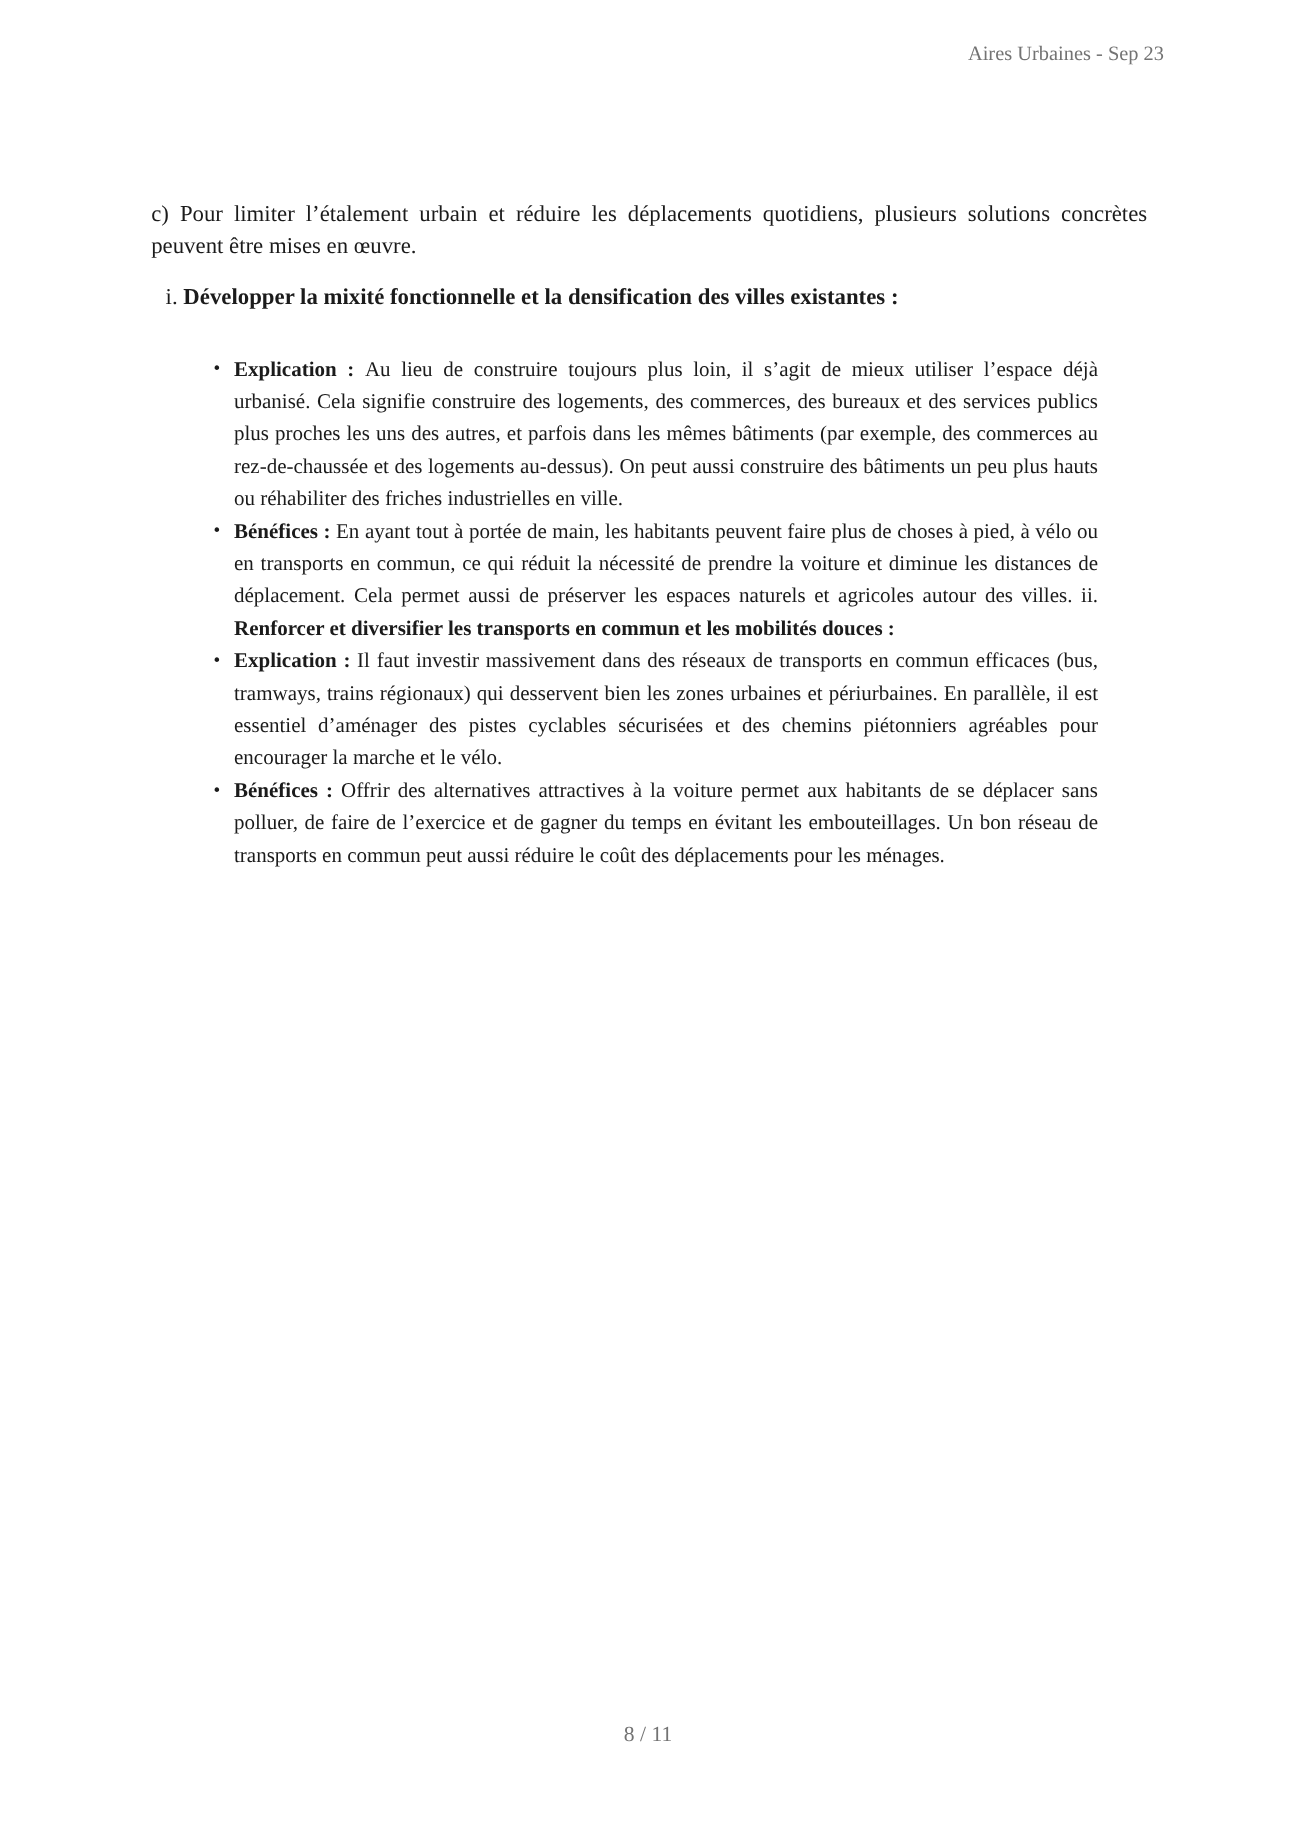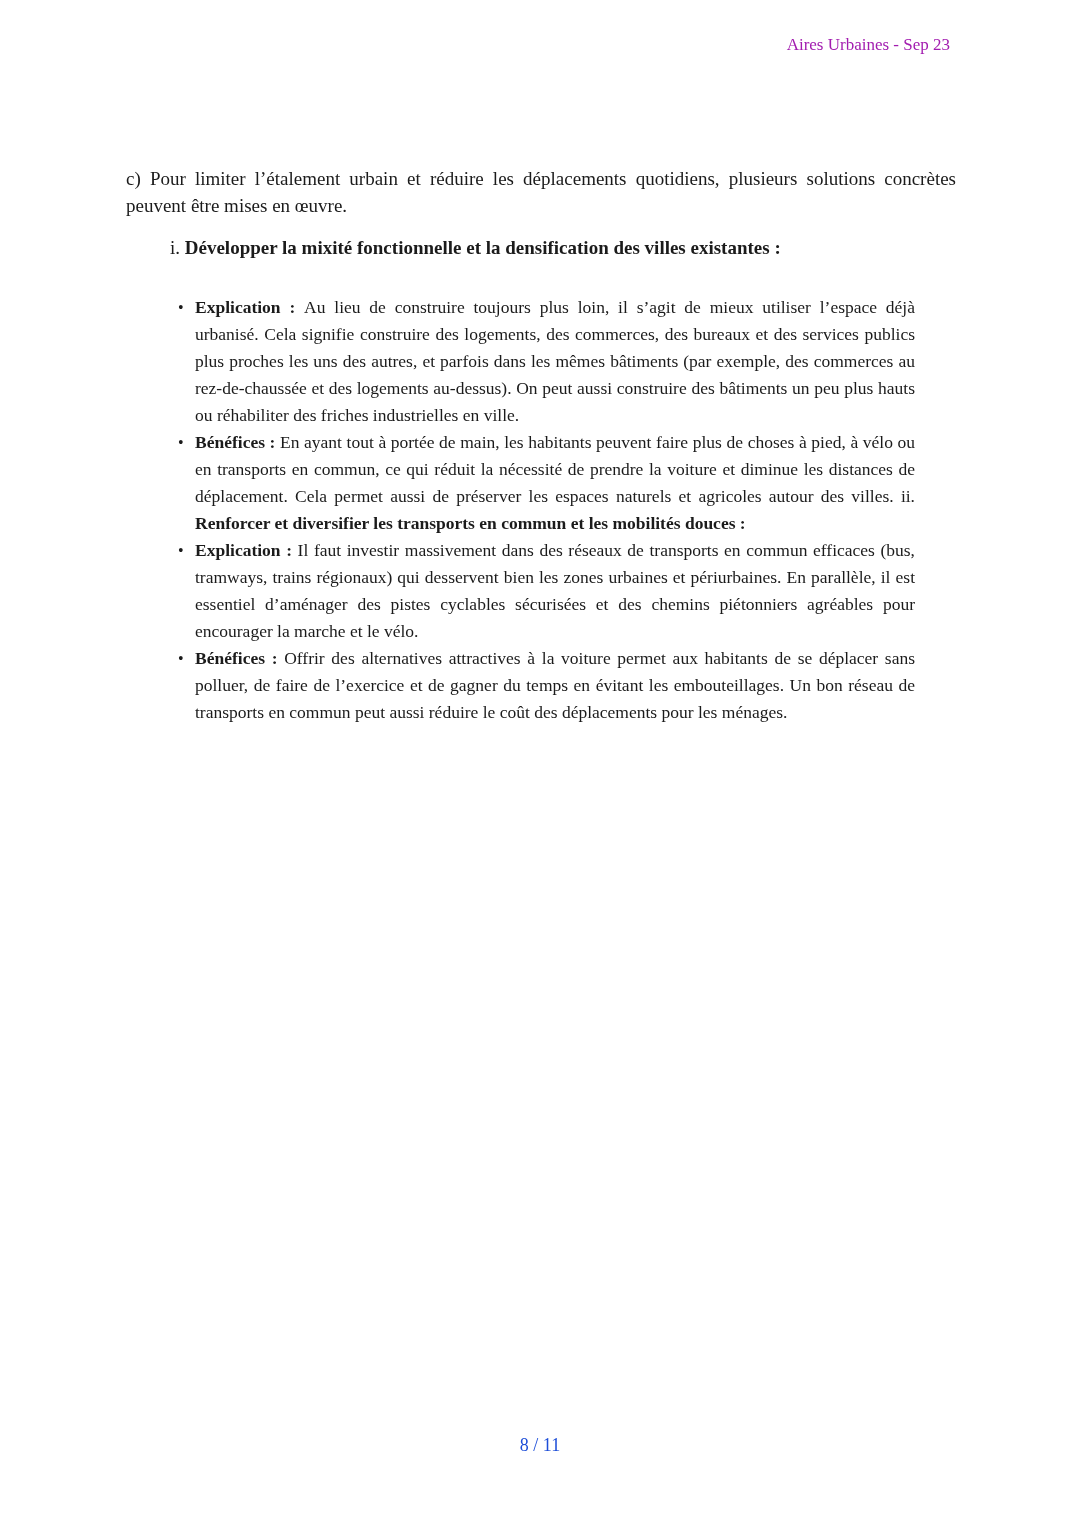--- a/index.html
+++ b/index.html
@@ -12,44 +12,43 @@
     width: 1080px;
     height: 1527px;
     background: #ffffff;
     font-family: "Liberation Serif", "DejaVu Serif", serif;
     color: #1b1b1b;
     overflow: hidden;
   }
   .header-line {
     position: absolute;
     top: 34px;
-    right: 130px;
+    right: 110px;
     font-size: 17px;
     line-height: 22px;
-    color: #a21caf;
+    color: #737373;
   }
   .intro {
     position: absolute;
     left: 126px;
     top: 146px;
     width: 830px;
     font-size: 19px;
     line-height: 27px;
     text-align: justify;
     text-align-last: left;
   }
   .heading {
     position: absolute;
     left: 138px;
     top: 234px;
     width: 820px;
     font-size: 19px;
     line-height: 27px;
     white-space: nowrap;
-    margin-left: 32px;
   }
   .b { font-weight: bold; }
   ul.bullets {
     position: absolute;
     left: 126px;
     top: 294px;
     width: 790px;
     margin: 0;
     padding: 0;
     list-style: none;
@@ -72,21 +71,21 @@
     color: #1b1b1b;
   }
   .footer-line {
     position: absolute;
     left: 0;
     top: 1433px;
     width: 1080px;
     text-align: center;
     font-size: 18px;
     line-height: 24px;
-    color: #1d4ed8;
+    color: #737373;
   }
 </style>
 </head>
 <body>
 
 <div class="page">
 
   <div class="header-line">Aires Urbaines - Sep 23</div>
 
   <p class="intro">c) Pour limiter l’étalement urbain et réduire les déplacements quotidiens, plusieurs solutions concrètes peuvent être mises en œuvre.</p>

